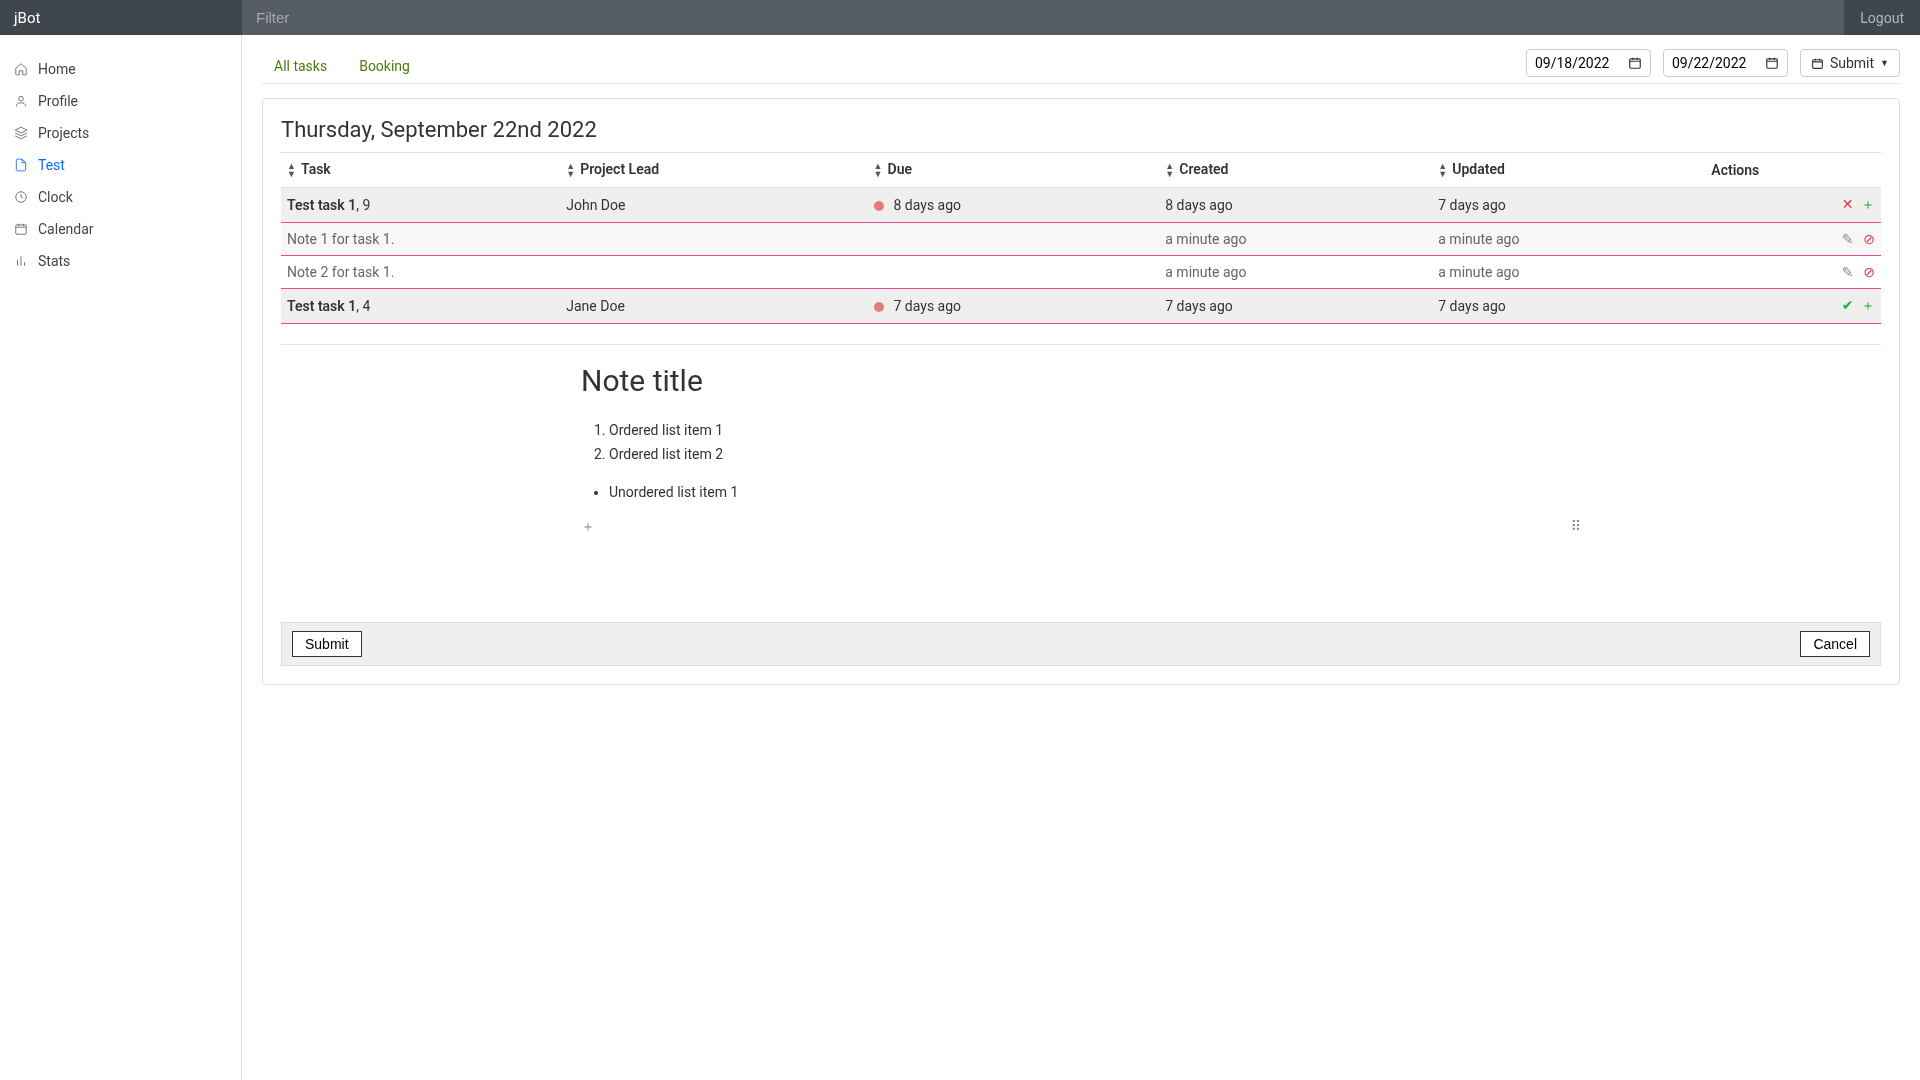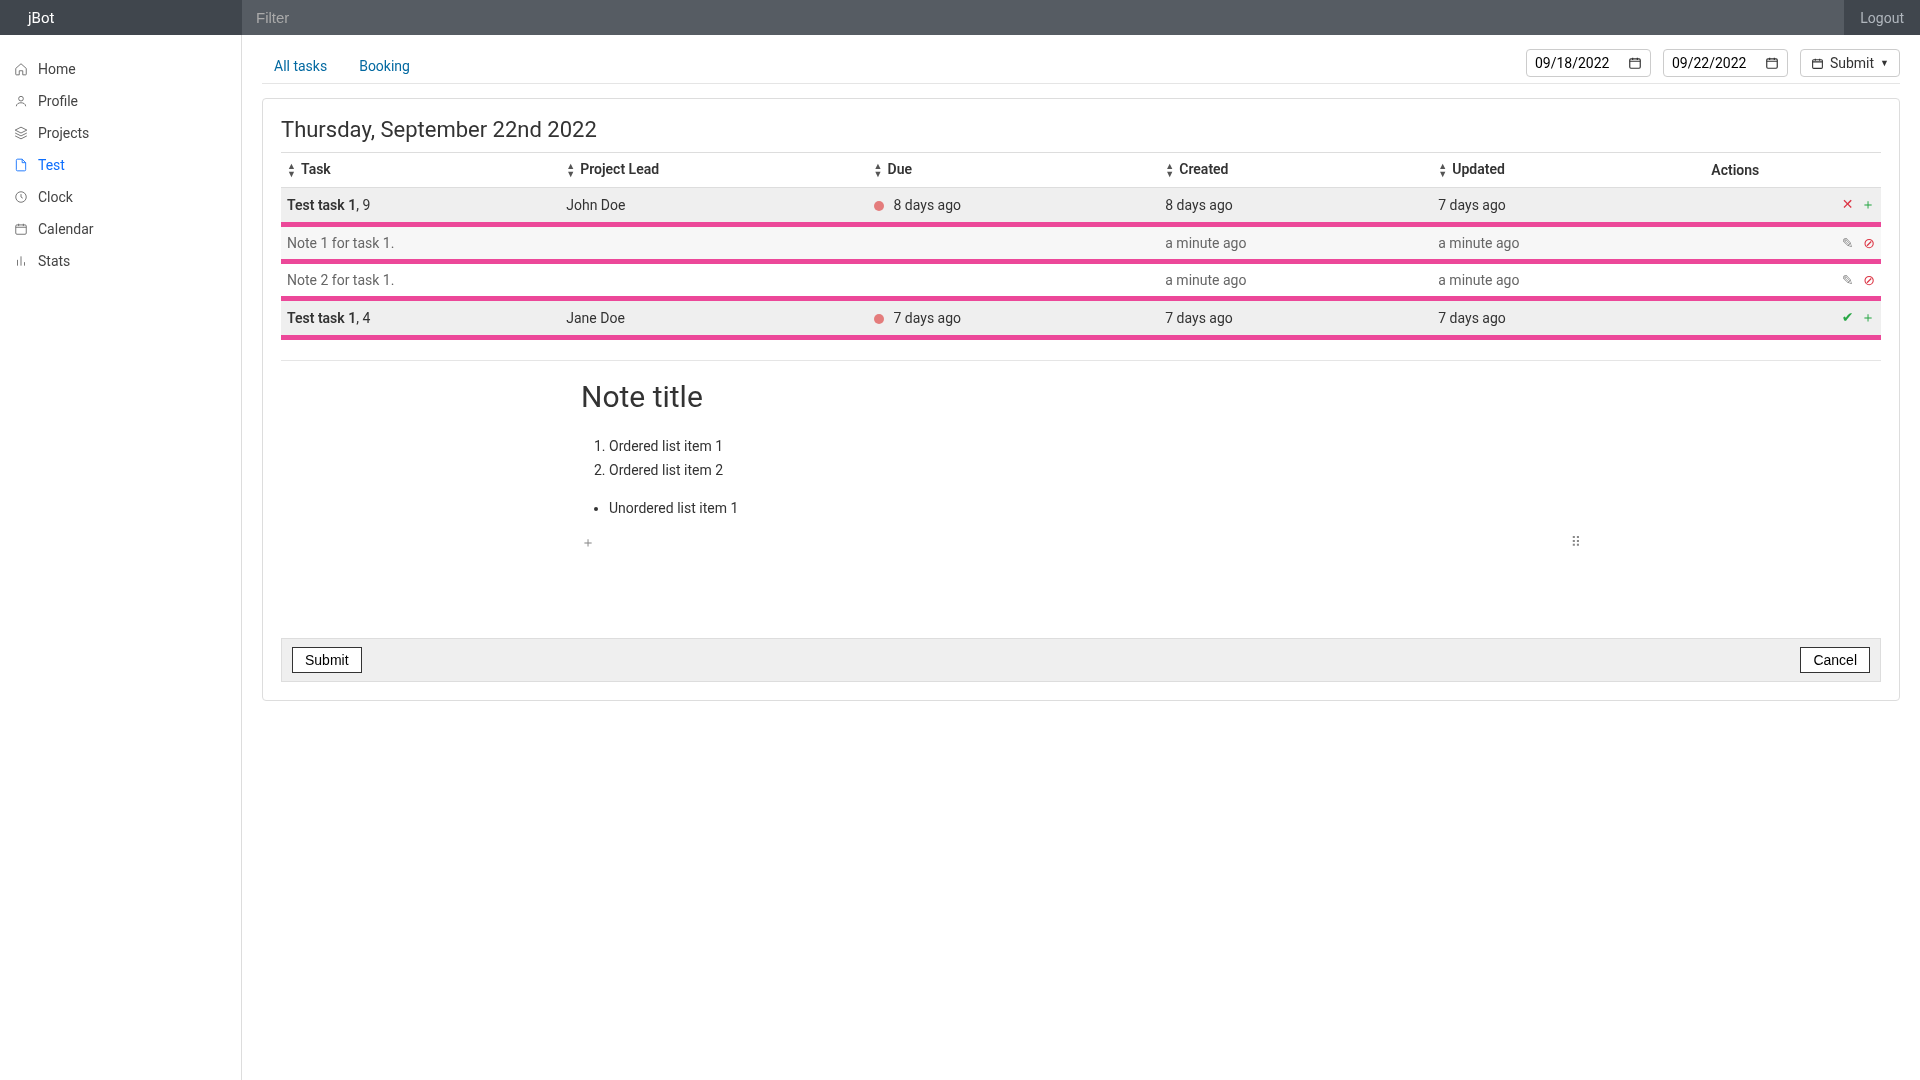--- a/index.html
+++ b/index.html
@@ -1,42 +1,42 @@
 <!DOCTYPE html>
 <html><head>
 <meta charset="utf-8">
 <style>
 * { box-sizing: border-box; margin: 0; padding: 0; }
 body { font-family: -apple-system, BlinkMacSystemFont, "Segoe UI", Roboto, "Helvetica Neue", Arial, sans-serif; font-size: 14px; color: #333; background: #fff; }
 .topbar { display: flex; align-items: center; background: #40464d; height: 35px; }
-.brand { color: #fff; font-size: 15px; padding: 0 28px; width: 242px; }
+.brand { color: #fff; font-size: 15px; padding: 0 14px; width: 242px; }
 .filter-wrap { flex: 1; background: #565c63; height: 100%; display: flex; align-items: center; }
 .filter-input { background: transparent; border: none; color: #ccc; padding: 0 14px; font-size: 15px; width: 100%; outline: none; }
 .filter-input::placeholder { color: #aaa; }
 .logout { color: #b0b6bd; padding: 0 16px; font-size: 14px; cursor: pointer; }
 .layout { display: flex; height: calc(100vh - 35px); border-radius: 11px; }
 .sidebar { width: 242px; border-right: 1px solid #ddd; padding-top: 18px; }
 .nav-item { display: flex; align-items: center; gap: 10px; padding: 8px 14px; color: #444; cursor: pointer; font-size: 14px; }
 .nav-item.active { color: #0d6efd; }
 .nav-item.active svg { stroke: #0d6efd; }
 .nav-item svg { width: 14px; height: 14px; stroke: #666; fill: none; stroke-width: 1.5; }
 .main { flex: 1; padding: 14px 20px; overflow: auto; }
 .topline { display: flex; justify-content: space-between; align-items: center; margin-bottom: 14px; border-bottom: 1px solid #e5e5e5; }
 .tabs { display: flex; gap: 8px; }
-.tab { padding: 8px 12px; color: #0369a1; cursor: pointer; font-size: 14px; }
+.tab { padding: 8px 12px; color: #4d7c0f; cursor: pointer; font-size: 14px; }
 .date-controls { display: flex; gap: 12px; align-items: center; padding-bottom: 6px; }
 .date-box { border: 1px solid #ccc; border-radius: 4px; padding: 5px 8px; font-size: 14px; width: 125px; display: flex; align-items: center; justify-content: space-between; gap: 6px; }
 .date-box input { border: none; font-size: 14px; width: 82px; outline: none; font-family: inherit; }
 .submit-dd { border: 1px solid #ccc; border-radius: 4px; padding: 5px 10px; font-size: 14px; display: flex; align-items: center; gap: 6px; cursor: pointer; }
 .panel { border: 1px solid #ddd; border-radius: 4px; padding: 18px; }
 .date-heading { font-size: 22px; font-weight: 400; margin-bottom: 10px; }
 table { width: 100%; border-collapse: collapse; }
 th { text-align: left; padding: 8px 6px; font-weight: 600; font-size: 14px; border-top: 1px solid #ddd; border-bottom: 1px solid #ddd; }
 th.actions { text-align: left; }
-td { padding: 8px 6px; font-size: 14px; border-bottom: 5px solid #ec4899; }
+td { padding: 8px 6px; font-size: 14px; border-bottom: 1px solid #ec4899; }
 tr.task-row { background: #efefef; cursor: pointer; }
 tr.note-row td { color: #666; }
 tr.note-row.alt { background: #f7f7f7; }
 .task-name { font-weight: 600; }
 .badge { color: #333; font-weight: 400; }
 .dot { display: inline-block; width: 10px; height: 10px; border-radius: 50%; background: #e47c7c; margin-right: 10px; vertical-align: middle; }
 .actions-cell { text-align: right; }
 .action-icon { display: inline-block; width: 18px; cursor: pointer; font-size: 14px; }
 .red { color: #dc3545; }
 .green { color: #28a745; }

